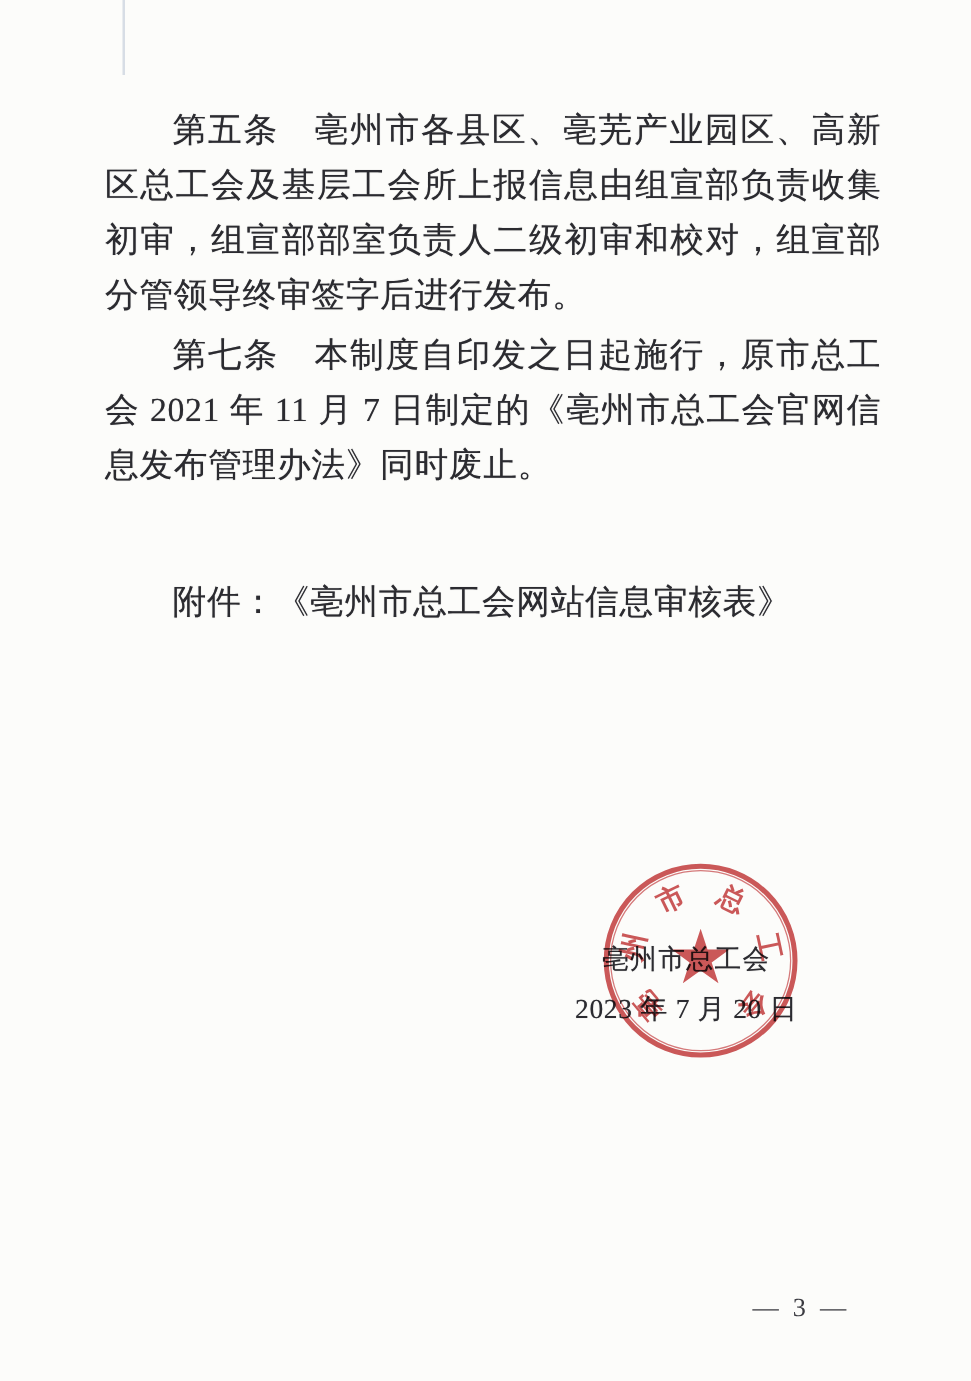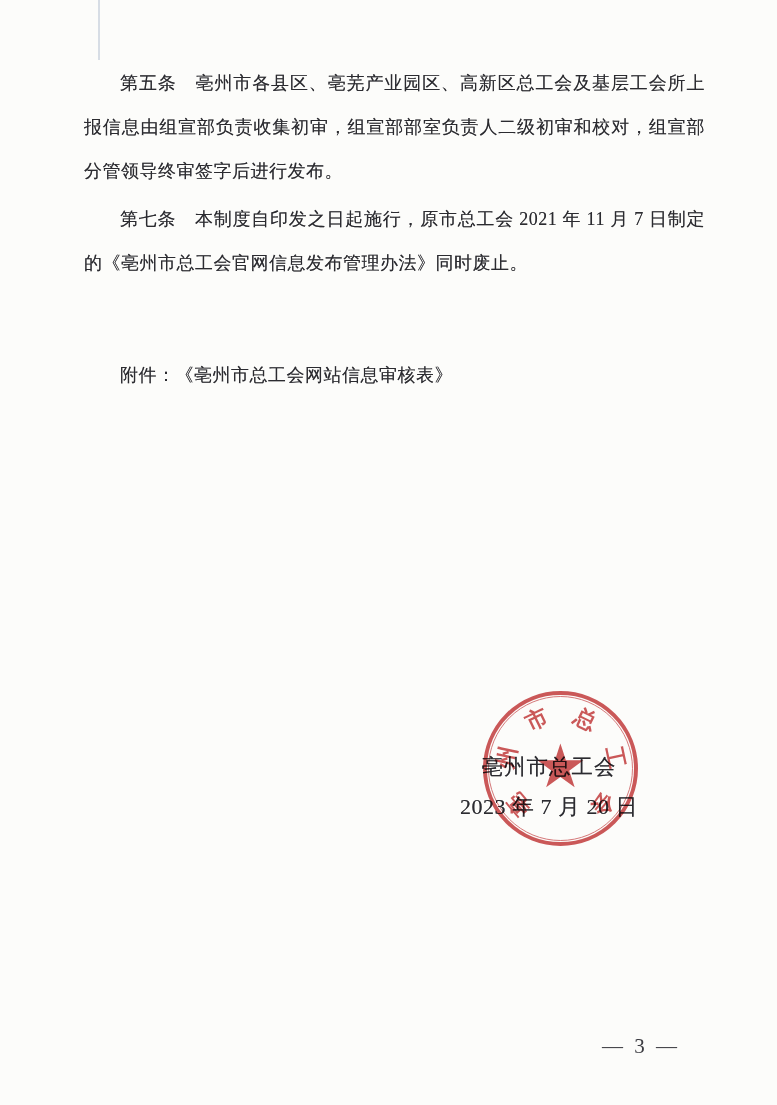--- a/index.html
+++ b/index.html
@@ -19,35 +19,36 @@
   
   .scan-artifact {
     position: absolute;
     left: 98px;
     top: 0;
     width: 2px;
     height: 60px;
     background: rgba(120, 140, 175, 0.28);
   }
   .content {
-    padding: 61px 72px 0 84px;
-    font-size: 18px;
+    padding: 82px 72px 0 84px;
+    font-size: 27px;
     line-height: 44px;
     letter-spacing: 0.5px;
     text-align: justify;
   }
   p.doc-para {
     margin: 0 0 4px 0;
     text-indent: 2em;
     text-shadow: 0 0 0.6px rgba(40, 40, 45, 0.55);
   }
   .attachment-line {
     margin-top: 68px;
     text-indent: 2em;
     text-shadow: 0 0 0.6px rgba(40, 40, 45, 0.55);
+    font-family: Liberation Mono, monospace;
   }
   .sign-block {
     position: absolute;
     top: 747px;
     left: 418px;
     width: 262px;
     text-align: center;
     font-size: 21.5px;
     line-height: 40px;
     text-shadow: 0 0 0.6px rgba(40, 40, 45, 0.55);

